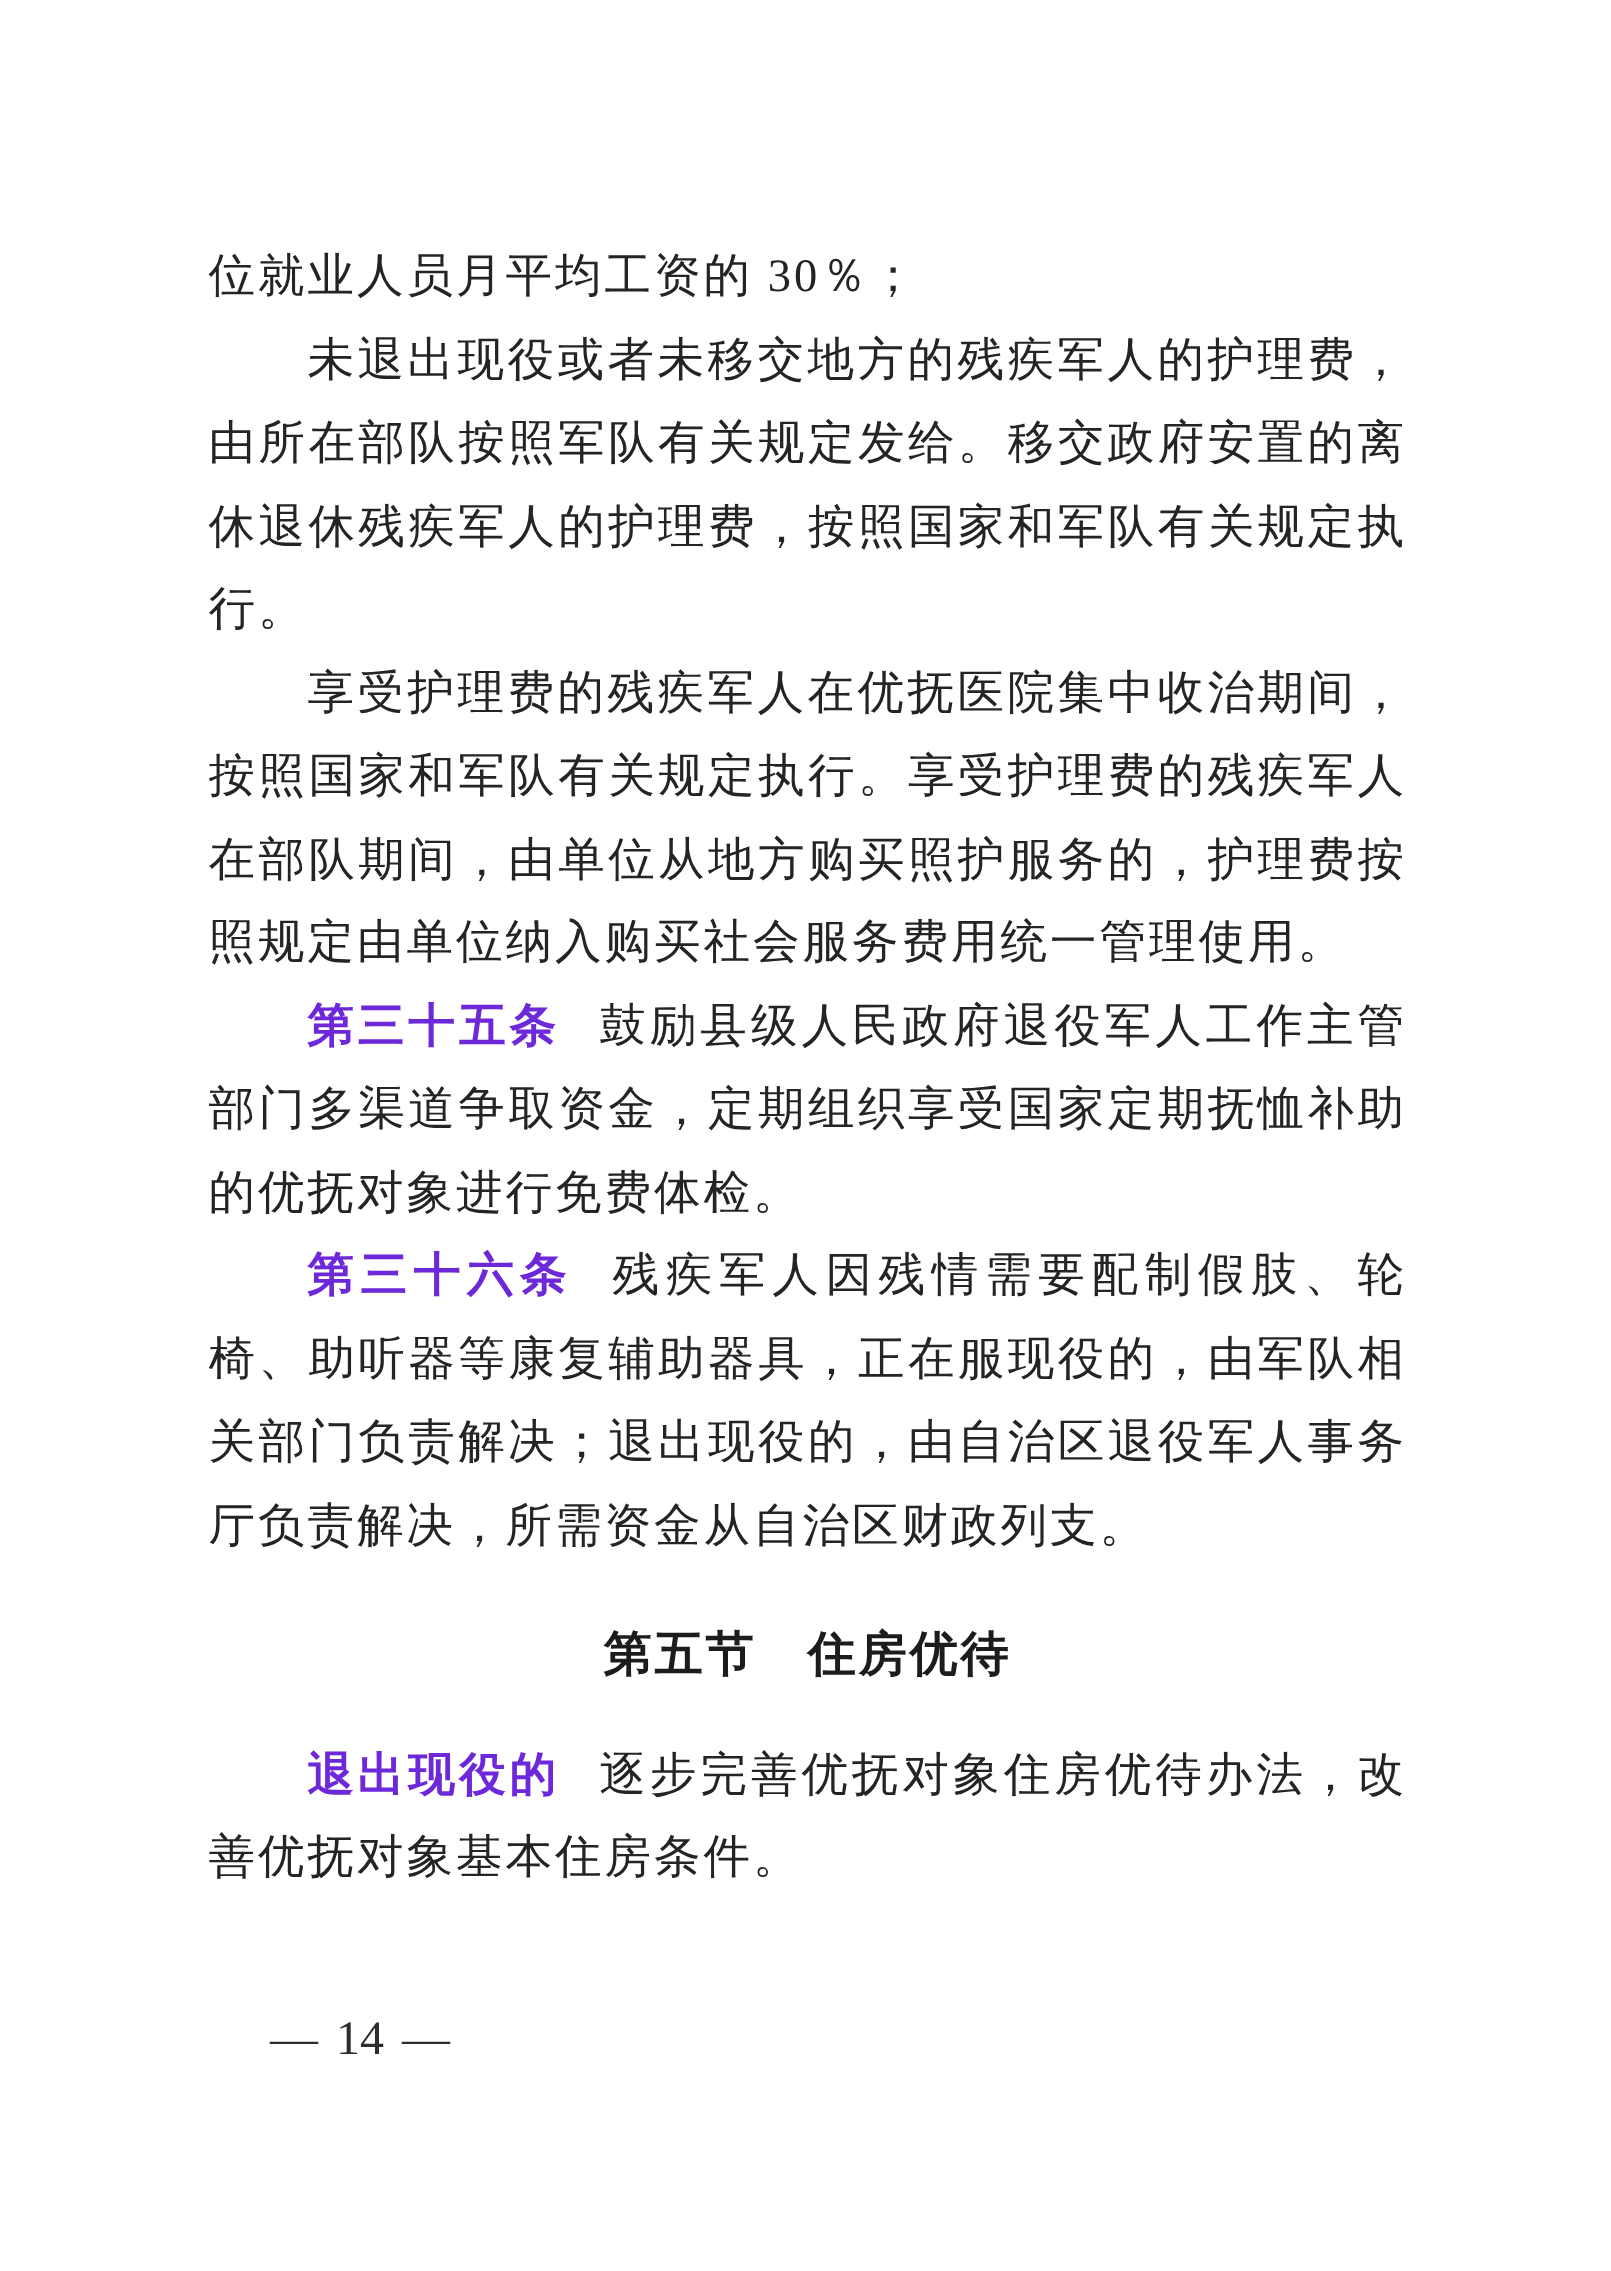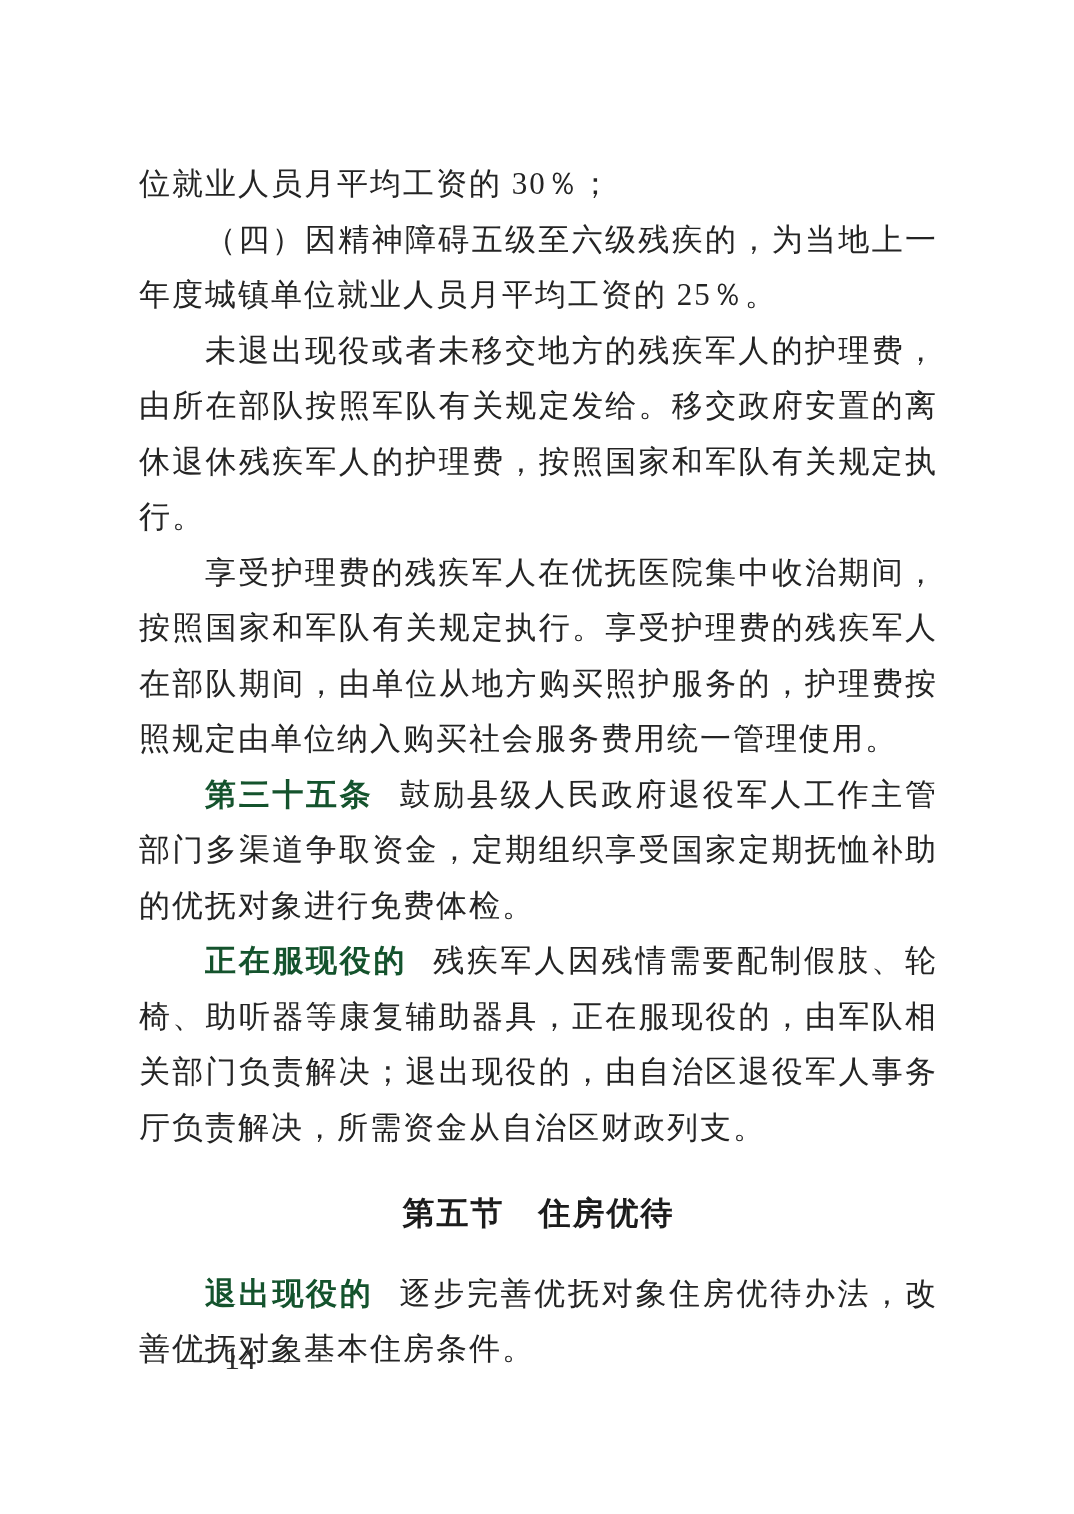--- a/index.html
+++ b/index.html
@@ -32,21 +32,21 @@
     text-justify: inter-character;
     color: #242424;
   }
   .para.indent {
     text-indent: 66px;
   }
   .lead {
     font-weight: bold;
     font-family: "Liberation Sans", "DejaVu Sans", sans-serif;
     margin-right: 26px;
-    color: #14532d;
+    color: #6d28d9;
   }
   .section-heading {
     margin: 31px 0 24px 0;
     font-size: 32px;
     line-height: 55.5px;
     letter-spacing: 2px;
     text-align: center;
     font-weight: bold;
     font-family: "Liberation Sans", "DejaVu Sans", sans-serif;
     color: #1c1c1c;
@@ -75,29 +75,28 @@
 </style>
 </head>
 <body>
 
 <div class="page">
 
   <div class="content">
 
     <p class="para">位就业人员月平均工资的 30％；</p>
 
-    <p class="para indent">（四）因精神障碍五级至六级残疾的，为当地上一年度城镇单位就业人员月平均工资的 25％。</p>
 
     <p class="para indent">未退出现役或者未移交地方的残疾军人的护理费，由所在部队按照军队有关规定发给。移交政府安置的离休退休残疾军人的护理费，按照国家和军队有关规定执行。</p>
 
     <p class="para indent">享受护理费的残疾军人在优抚医院集中收治期间，按照国家和军队有关规定执行。享受护理费的残疾军人在部队期间，由单位从地方购买照护服务的，护理费按照规定由单位纳入购买社会服务费用统一管理使用。</p>
 
     <p class="para indent"><span class="lead">第三十五条</span><span>鼓励县级人民政府退役军人工作主管部门多渠道争取资金，定期组织享受国家定期抚恤补助的优抚对象进行免费体检。</span></p>
 
-    <p class="para indent"><span class="lead">正在服现役的</span><span>残疾军人因残情需要配制假肢、轮椅、助听器等康复辅助器具，正在服现役的，由军队相关部门负责解决；退出现役的，由自治区退役军人事务厅负责解决，所需资金从自治区财政列支。</span></p>
+    <p class="para indent"><span class="lead">第三十六条</span><span>残疾军人因残情需要配制假肢、轮椅、助听器等康复辅助器具，正在服现役的，由军队相关部门负责解决；退出现役的，由自治区退役军人事务厅负责解决，所需资金从自治区财政列支。</span></p>
 
     <div class="section-heading"><span class="section-number">第五节</span><span>住房优待</span></div>
 
     <p class="para indent"><span class="lead">退出现役的</span><span>逐步完善优抚对象住房优待办法，改善优抚对象基本住房条件。</span></p>
 
   </div>
 
   <div class="footer">
     <span class="dash">—</span><span class="page-num">14</span><span class="dash">—</span>
   </div>

